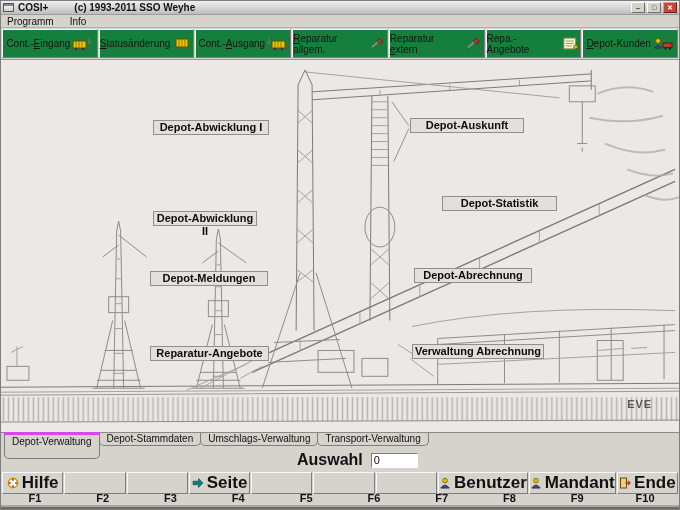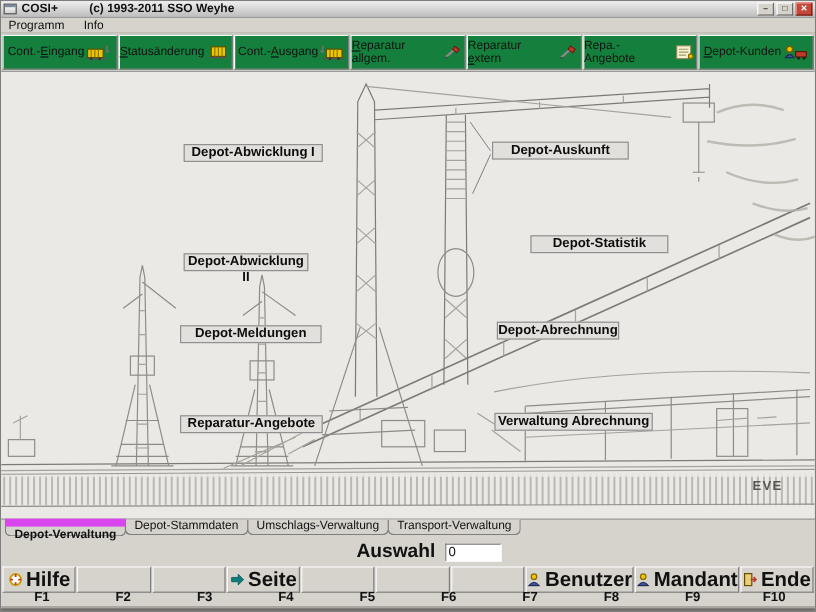--- a/index.html
+++ b/index.html
@@ -39,31 +39,31 @@
   .canvas { position:relative; height:373px; background:#ebe9e6; border-top:1px solid #9a9a9a; }
   .canvas svg.sketch { position:absolute; inset:0; width:100%; height:100%; }
   .ov { position:absolute; height:15px; line-height:13px; text-align:center;
         font-size:11px; font-weight:bold; color:#0c0c0c;
         background:#e2e0dc; border:1px solid #8f8f8f; }
   .ov1 { left:152px; top:60px;  width:116px;text-align:center; }
   .ov2 { left:409px; top:58px;  width:114px; }
   .ov3 { left:152px; top:137px; width:104px;margin-top:14px; }
   .ov4 { left:415px; top:136px; width:115px;margin-left:26px; }
   .ov5 { left:149px; top:211px; width:118px; }
-  .ov6 { left:413px; top:208px; width:102px; }
+  .ov6 { left:413px; top:208px; width:118px; }
   .ov7 { left:149px; top:286px; width:119px; }
   .ov8 { left:411px; top:284px; width:132px; }
 
   
   .tabbar { height:17px; background:#d6d3cd; border-top:1px solid #8a8a8a;
             display:flex; align-items:flex-start; padding-left:3px; }
   .tab { font-size:10px; color:#111; background:#d6d3cd; padding:0 7px;
          height:13px; line-height:12px; border:1px solid #7e7e7e; border-top:none;
          border-radius:0 0 5px 5px; margin-right:-1px; }
-  .tab.active { height:15px; line-height:14px; margin-top:-1px; border-top:7px solid #d946ef; z-index:2; position:relative;font-weight:bold; }
+  .tab.active { height:27px; line-height:14px; margin-top:-1px; border-top:3px solid #d946ef; z-index:2; position:relative; }
 
   
   .selrow { height:22px; display:flex; align-items:center; background:#d6d3cd; }
   .sel-label { margin-left:296px; font-size:16px; font-weight:bold; color:#111; }
   .sel-input { width:47px; height:15px; margin-left:8px; background:#fff; color:#111;
                border:1px solid; border-color:#7e7e7e #fff #fff #7e7e7e;
                font-family:"Liberation Sans", sans-serif; font-size:11px; padding:0 2px; }
 
   
   .fnrow { height:21px; display:grid; grid-template-columns:repeat(10,1fr); padding:1px; gap:1px; background:#d6d3cd; }

